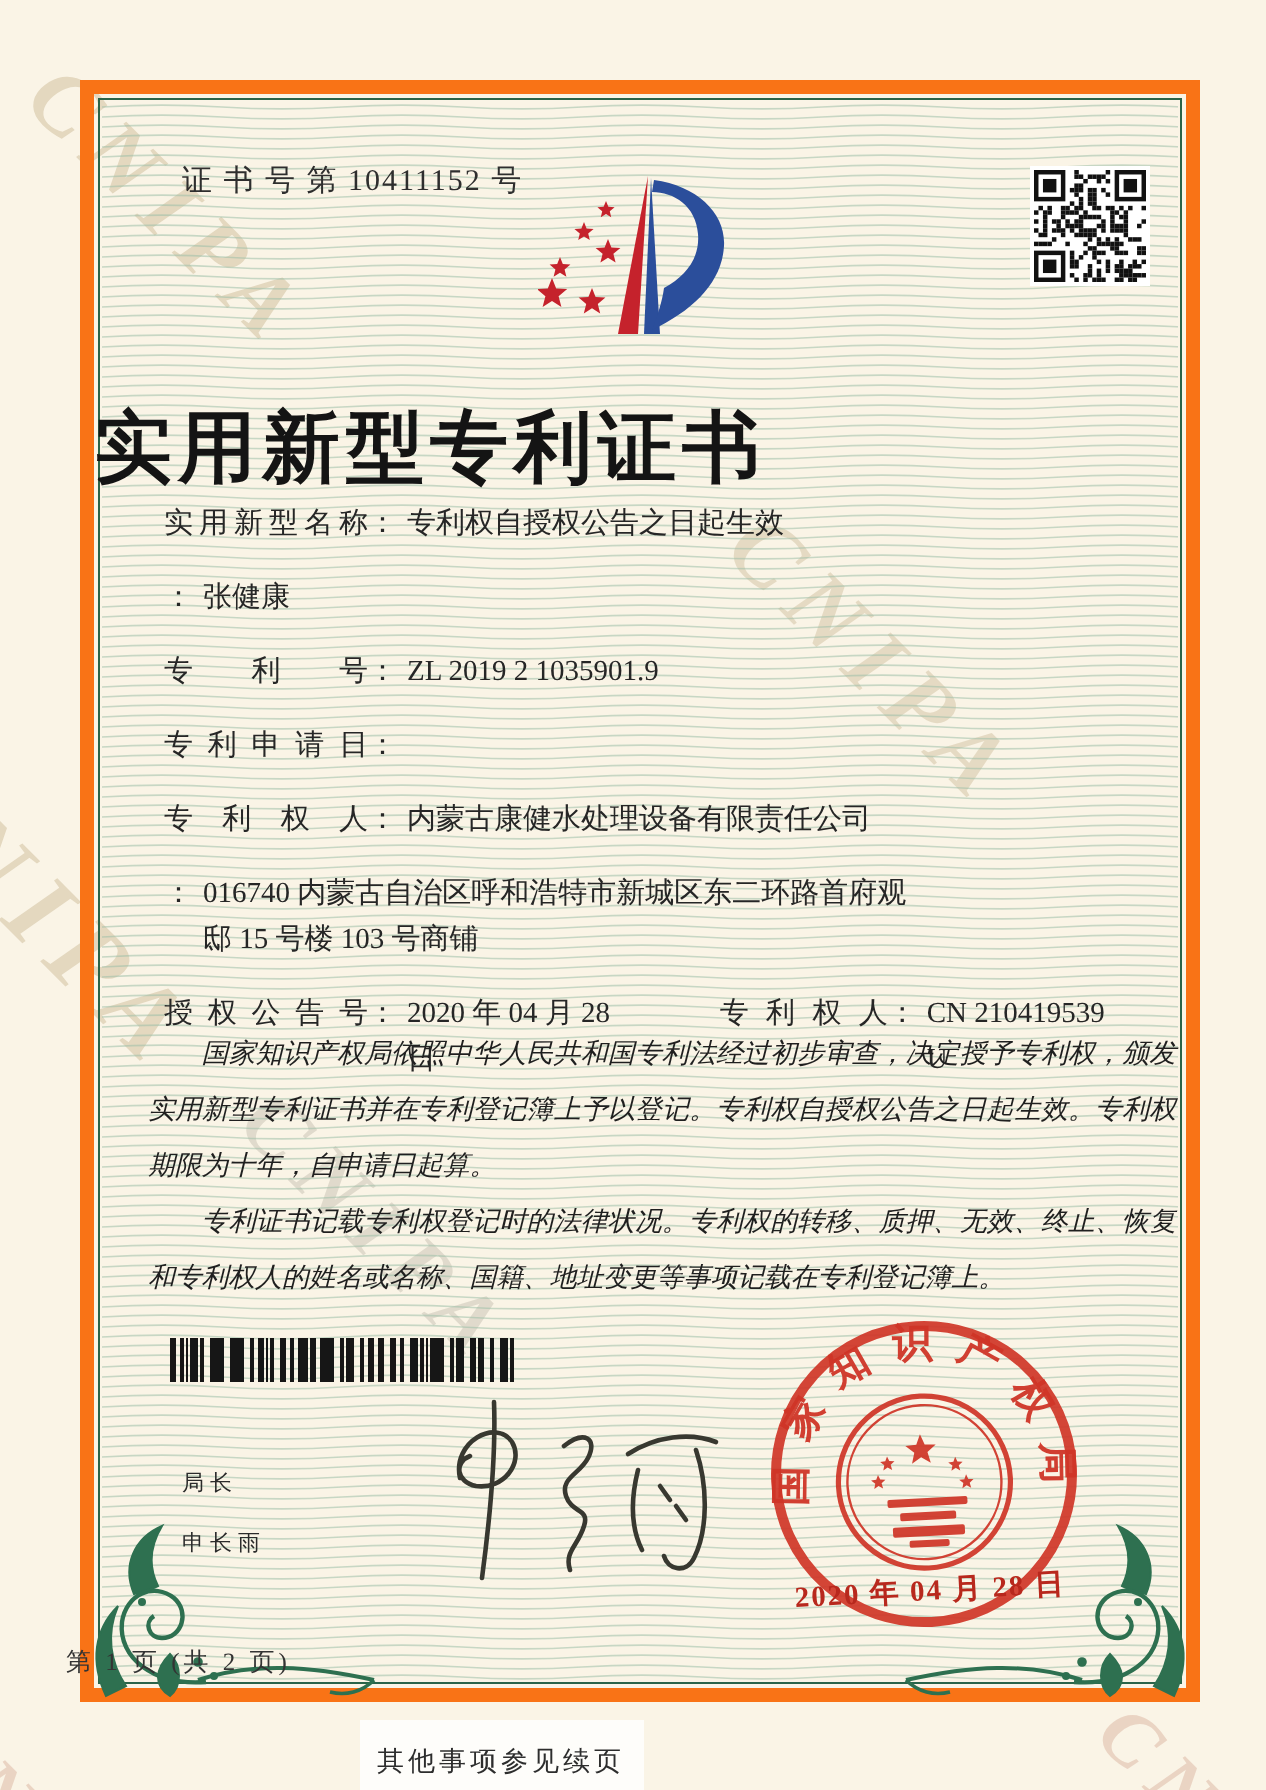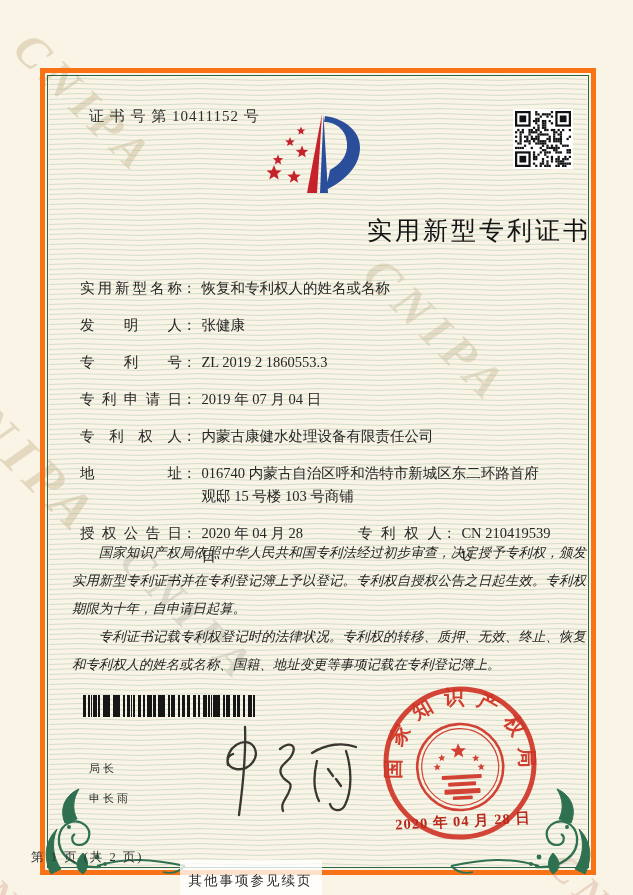--- a/index.html
+++ b/index.html
@@ -8,31 +8,31 @@
   
   .wm{position:absolute;z-index:1;font-weight:bold;font-style:italic;letter-spacing:8px;
       transform:rotate(45deg);transform-origin:left center;white-space:nowrap;user-select:none;}
   .wm1{left:22px;top:14px;font-size:46px;color:rgba(205,188,152,.50);}
   .wm2{left:372px;top:238px;font-size:48px;color:rgba(206,190,156,.48);}
   .wm3{left:-52px;top:352px;font-size:54px;color:rgba(205,188,152,.50);}
   .wm4{left:-34px;top:838px;font-size:40px;color:rgba(216,172,152,.45);}
   .wm5{left:556px;top:836px;font-size:40px;color:rgba(216,172,152,.45);}
   .wm6{left:128px;top:528px;font-size:44px;color:rgba(170,164,148,.32);}
   
-  .frame{position:absolute;left:40px;top:68px;width:546px;height:797px;z-index:2;
-         border:5px solid #f97316;}
+  .frame{position:absolute;left:40px;top:40px;width:546px;height:797px;z-index:2;
+         border:7px solid #f97316;}
   .frame::before{content:"";position:absolute;inset:2px;border:1px solid #2a6449;pointer-events:none;}
   .waves{position:absolute;inset:4px;width:538px;height:789px;}
   .content{position:absolute;inset:0;z-index:3;}
   
   .cert-no{position:absolute;left:44px;top:34px;font-size:15px;letter-spacing:1px;color:#2e2e2e;}
   .logo{position:absolute;left:222px;top:36px;width:100px;height:102px;}
   .qr{position:absolute;left:468px;top:36px;width:56px;height:56px;background:#fff;padding:2px;}
-  .title{position:absolute;left:0;right:0;top:124px;text-align:right;font-size:25px;
-         font-weight:normal;letter-spacing:3px;color:#141414;}
+  .title{position:absolute;left:0;right:0;top:124px;text-align:left;font-size:39px;
+         font-weight:bold;letter-spacing:3px;color:#141414;}
   
   .fields{position:absolute;left:35px;top:204px;width:472px;font-size:14.5px;line-height:23px;}
   .field-row{display:flex;align-items:flex-start;margin-bottom:14px;}
   .field-label{display:inline-block;width:102px;text-align:justify;text-align-last:justify;flex:none;}
   .field-colon{flex:none;}
   .field-value{margin-left:5px;max-width:352px;}
   .grant-row{display:flex;align-items:flex-start;}
   .grant-right{margin-left:44px;display:flex;}
   .grant-right .field-label{width:84px;}
   
@@ -326,49 +326,46 @@
             <rect x="48.400000000000006" y="52.800000000000004" width="2.2" height="2.2"></rect>
           </g>
       </svg>
 
       <h1 class="title">实用新型专利证书</h1>
 
       <div class="fields">
         <div class="field-row">
           <span class="field-label">实用新型名称</span>
             <span class="field-colon">：</span>
-          <span class="field-value">恢复和专利权人的姓名或名称</span>
-        </div>
-        <div class="field-row">
-          <span class="field-label">发明人</span>
+          <span class="field-value">专利权自授权公告之日起生效</span>
+        </div>
+        <div class="field-row">
             <span class="field-colon">：</span>
           <span class="field-value">张健康</span>
         </div>
         <div class="field-row">
           <span class="field-label">专利号</span>
             <span class="field-colon">：</span>
-          <span class="field-value">ZL 2019 2 1860553.3</span>
+          <span class="field-value">ZL 2019 2 1035901.9</span>
         </div>
         <div class="field-row">
           <span class="field-label">专利申请日</span>
             <span class="field-colon">：</span>
-          <span class="field-value">2019 年 07 月 04 日</span>
         </div>
         <div class="field-row">
           <span class="field-label">专利权人</span>
             <span class="field-colon">：</span>
           <span class="field-value">内蒙古康健水处理设备有限责任公司</span>
         </div>
         <div class="field-row">
-          <span class="field-label">地址</span>
             <span class="field-colon">：</span>
           <span class="field-value">016740 内蒙古自治区呼和浩特市新城区东二环路首府观邸 15 号楼 103 号商铺</span>
         </div>
         <div class="grant-row">
-          <span class="field-label">授权公告日</span>
+          <span class="field-label">授权公告号</span>
             <span class="field-colon">：</span>
           <span class="field-value">2020 年 04 月 28 日</span>
           <span class="grant-right">
             <span class="field-label">专利权人</span>
               <span class="field-colon">：</span>
             <span class="field-value">CN 210419539 U</span>
           </span>
         </div>
       </div>
 

